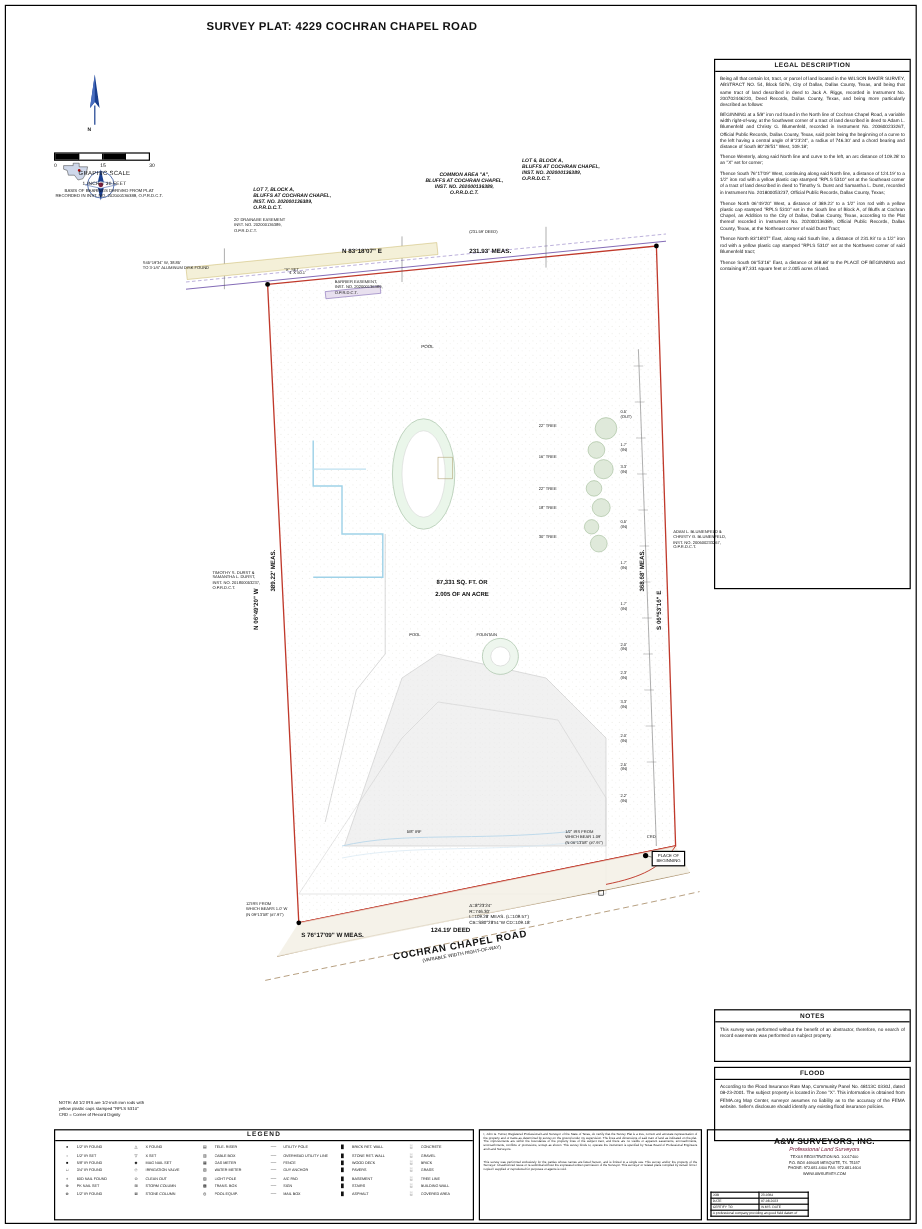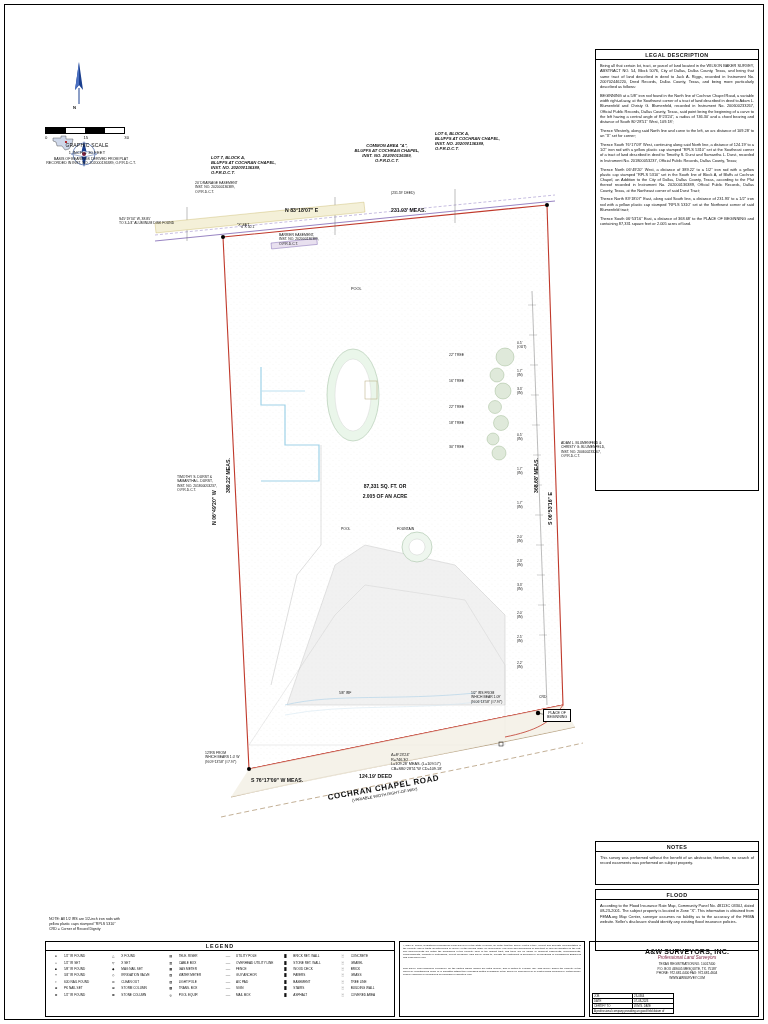--- a/index.html
+++ b/index.html
@@ -82,20 +82,21 @@
   .sv-tbl { position:absolute; left:2px; bottom:2px; width:82px; font-size:2.8px; border-collapse:collapse; }
   .sv-tbl td { border:.5px solid #000; padding:0 1px; }
 
   .note-bottom { position:absolute; left:44px; top:912px; font-size:3.6px; line-height:1.35; }
 </style>
 </head>
 <body>
 
 <div class="sheet">
 
+  <div class="title">SURVEY PLAT: 4229 COCHRAN CHAPEL ROAD</div>
 
   <div class="north">
     <svg width="46" height="62" viewBox="0 0 46 62">
       <polygon points="22,2 26,30 22,25 18,30" fill="#1a3f8f"></polygon>
       <polygon points="22,2 22,25 18,30" fill="#4a6fc0"></polygon>
       <line x1="22" y1="28" x2="22" y2="44" stroke="#1a3f8f" stroke-width="1"></line>
     </svg>
   </div>
   <div class="lbl b" style="left:68px;top:100px;">N</div>
 

